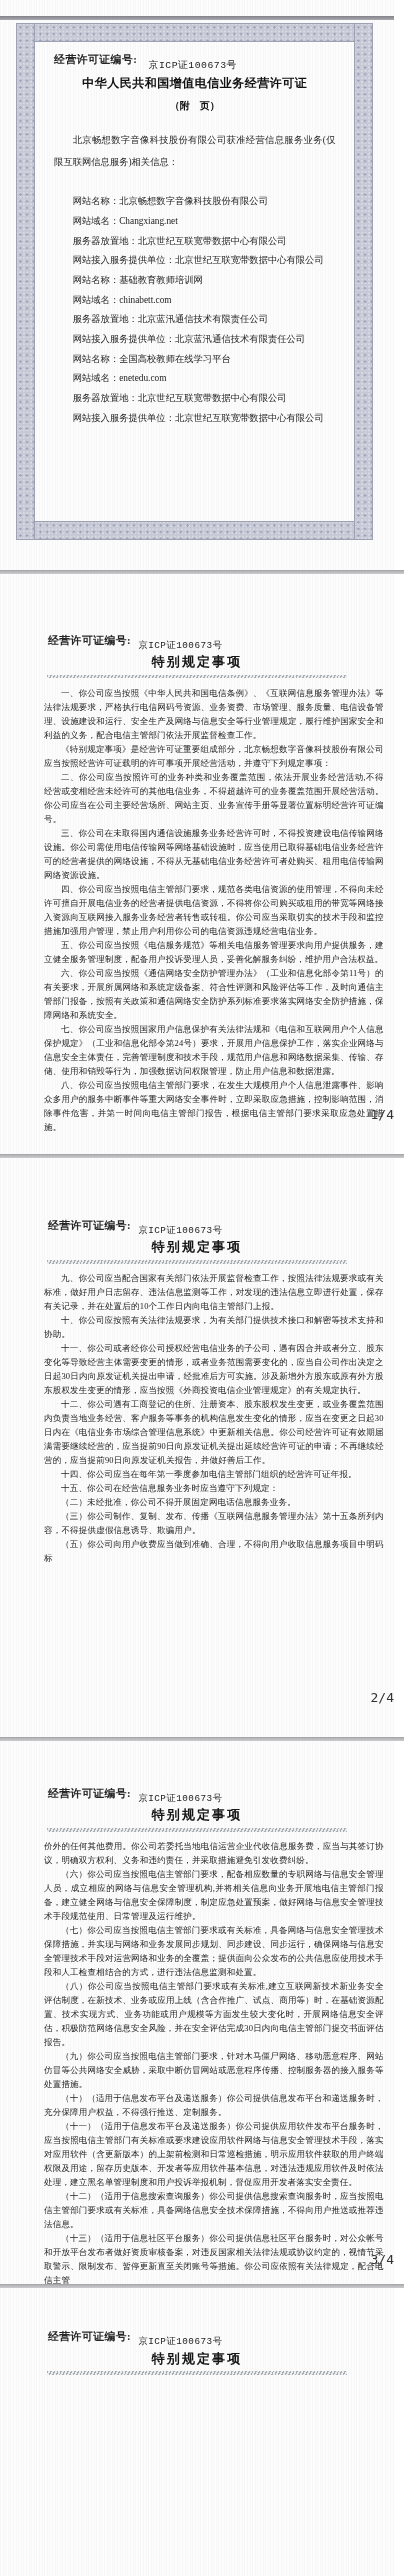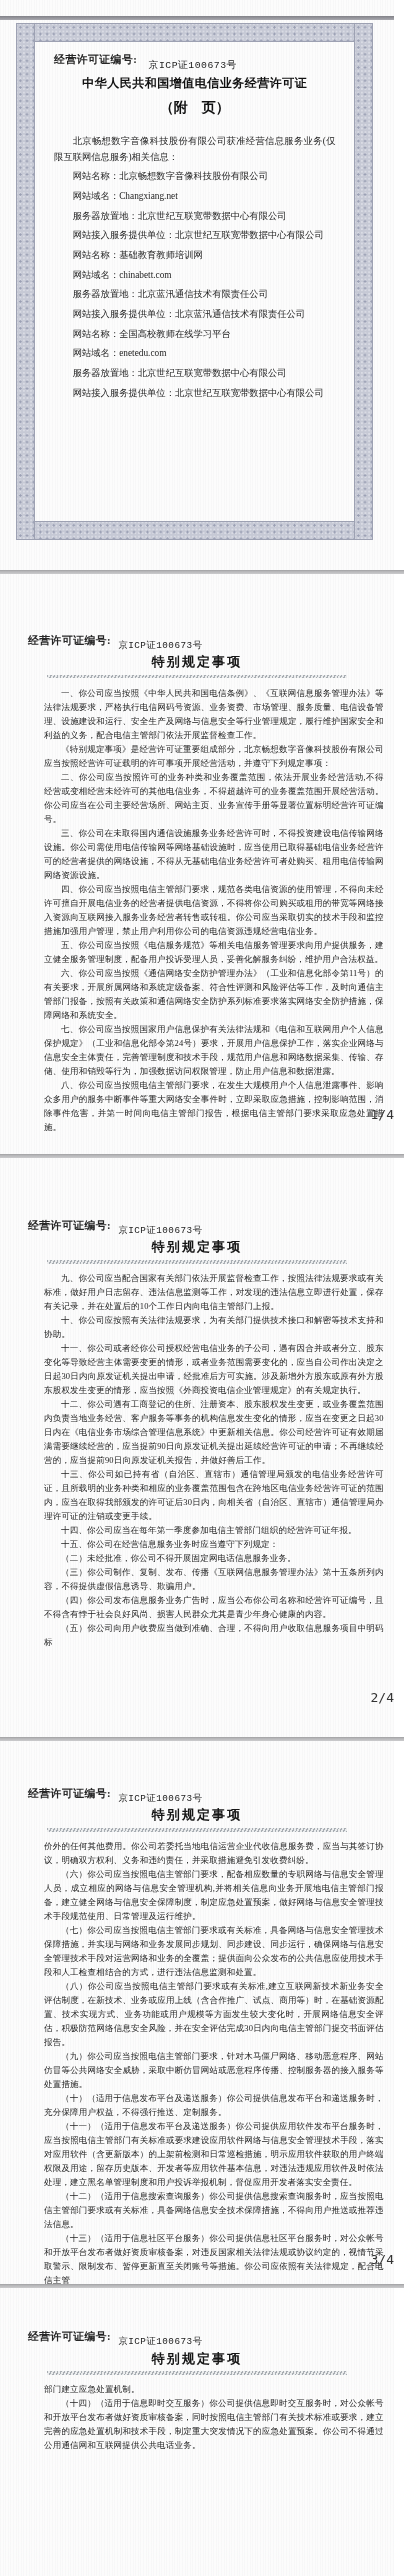--- a/index.html
+++ b/index.html
@@ -22,32 +22,32 @@
   .strip.top{left:0;right:0;top:0;height:19px;}
   .strip.bottom{left:0;right:0;bottom:0;height:19px;}
   .strip.left{top:0;bottom:0;left:0;width:19px;}
   .strip.right{top:0;bottom:0;right:0;width:19px;}
   .cert-inner{position:absolute;left:19px;right:19px;top:19px;bottom:19px;padding:11.3px 18px 0 19.6px;}
   .license-row{white-space:nowrap;}
   .license-label{font-size:10.8px;font-weight:700;letter-spacing:0.5px;}
   .license-no{font-size:9.8px;font-family:"Liberation Mono","DejaVu Sans Mono",monospace;
               position:relative;top:4.6px;margin-left:11.3px;letter-spacing:0.5px;color:#1d1d1d;}
   .cert-title{margin:8.2px 0 0 0;text-align:center;font-size:12px;font-weight:700;letter-spacing:0.5px;color:#111;}
-  .cert-subtitle{margin:6.2px 0 0 0;text-align:center;font-size:14px;font-weight:700;color:#111;}
+  .cert-subtitle{margin:6.2px 0 0 0;text-align:center;font-size:10px;font-weight:700;color:#111;}
   .cert-body{margin-top:16.5px;font-size:9.3px;}
-  .cert-intro{margin:0 0 5px 0;line-height:16px;text-indent:2em;text-align:justify;color:#1c1c1c;}
+  .cert-intro{margin:0 0 22px 0;line-height:22px;text-indent:2em;text-align:justify;color:#1c1c1c;}
   .cert-line{margin:0 0 6.7px 0;line-height:13px;text-indent:2em;text-align:justify;color:#1c1c1c;}
 
   
   .rules-page{box-sizing:border-box;}
   .rp1{height:580px;padding-top:60px;}
   .rp2{height:579px;padding-top:61px;}
   .rp3{height:543px;padding-top:46px;}
   .rp4{height:585px;padding-top:42px;}
-  .rules-header{margin-left:28px;white-space:nowrap;}
+  .rules-header{margin-left:48px;white-space:nowrap;}
   .rules-header .license-label{font-size:10.8px;}
   .rules-header .license-no{font-size:9.3px;top:3.6px;margin-left:7.2px;}
   .rules-title{margin:5.2px 0 0 0;text-align:center;font-size:13px;font-weight:700;letter-spacing:2.1px;color:#151515;font-family:Liberation Mono, monospace;}
   .title-zigzag{width:76%;height:3.6px;margin:3.6px auto 0;
       background-image:repeating-linear-gradient(115deg,#9aa0a6 0 1.3px,#e9ebec 1.3px 3.1px);
       opacity:.85;}
   .rules-body{margin:7.2px 10.3px 0 44px;font-size:8.5px;}
   .rule-para{margin:0;line-height:14px;text-align:justify;text-indent:2em;letter-spacing:0.2px;color:#222;}
   .rule-para.no-indent{text-indent:0;}
   .page-number{position:absolute;left:0;right:0;bottom:32px;text-align:right;
@@ -118,26 +118,24 @@
     <div class="rules-header">
       <span class="license-label">经营许可证编号:</span><span class="license-no">京ICP证100673号</span>
     </div>
     <h2 class="rules-title">特别规定事项</h2>
     <div class="title-zigzag"></div>
     <div class="rules-body">
         <p class="rule-para">九、你公司应当配合国家有关部门依法开展监督检查工作，按照法律法规要求或有关标准，做好用户日志留存、违法信息监测等工作，对发现的违法信息立即进行处置，保存有关记录，并在处置后的10个工作日内向电信主管部门上报。</p>
         <p class="rule-para">十、你公司应按照有关法律法规要求，为有关部门提供技术接口和解密等技术支持和协助。</p>
         <p class="rule-para">十一、你公司或者经你公司授权经营电信业务的子公司，遇有因合并或者分立、股东变化等导致经营主体需要变更的情形，或者业务范围需要变化的，应当自公司作出决定之日起30日内向原发证机关提出申请，经批准后方可实施。涉及新增外方股东或原有外方股东股权发生变更的情形，应当按照《外商投资电信企业管理规定》的有关规定执行。</p>
         <p class="rule-para">十二、你公司遇有工商登记的住所、注册资本、股东股权发生变更，或业务覆盖范围内负责当地业务经营、客户服务等事务的机构信息发生变化的情形，应当在变更之日起30日内在《电信业务市场综合管理信息系统》中更新相关信息。你公司经营许可证有效期届满需要继续经营的，应当提前90日向原发证机关提出延续经营许可证的申请；不再继续经营的，应当提前90日向原发证机关报告，并做好善后工作。</p>
-        <p class="rule-para">十三、你公司如已持有省（自治区、直辖市）通信管理局颁发的电信业务经营许可证，且所载明的业务种类和相应的业务覆盖范围包含在跨地区电信业务经营许可证的范围内，应当在取得我部颁发的许可证后30日内，向相关省（自治区、直辖市）通信管理局办理许可证的注销或变更手续。</p>
         <p class="rule-para">十四、你公司应当在每年第一季度参加电信主管部门组织的经营许可证年报。</p>
         <p class="rule-para">十五、你公司在经营信息服务业务时应当遵守下列规定：</p>
         <p class="rule-para">（二）未经批准，你公司不得开展固定网电话信息服务业务。</p>
         <p class="rule-para">（三）你公司制作、复制、发布、传播《互联网信息服务管理办法》第十五条所列内容，不得提供虚假信息诱导、欺骗用户。</p>
-        <p class="rule-para">（四）你公司发布信息服务业务广告时，应当公布你公司名称和经营许可证编号，且不得含有悖于社会良好风尚、损害人民群众尤其是青少年身心健康的内容。</p>
         <p class="rule-para">（五）你公司向用户收费应当做到准确、合理，不得向用户收取信息服务项目中明码标</p>
       </div>
     <div class="page-number">2/4</div>
   </section>
     <div class="page-sep"></div>
     <section class="page rules-page rp3">
     <div class="rules-header">
       <span class="license-label">经营许可证编号:</span><span class="license-no">京ICP证100673号</span>
     </div>
     <h2 class="rules-title">特别规定事项</h2>
@@ -155,20 +153,16 @@
       </div>
     <div class="page-number">3/4</div>
   </section>
     <div class="page-sep"></div>
     <section class="page rules-page rp4">
     <div class="rules-header">
       <span class="license-label">经营许可证编号:</span><span class="license-no">京ICP证100673号</span>
     </div>
     <h2 class="rules-title">特别规定事项</h2>
     <div class="title-zigzag"></div>
-    <div class="rules-body">
-        <p class="rule-para no-indent">部门建立应急处置机制。</p>
-        <p class="rule-para">（十四）（适用于信息即时交互服务）你公司提供信息即时交互服务时，对公众帐号和开放平台发布者做好资质审核备案，同时按照电信主管部门有关技术标准或要求，建立完善的应急处置机制和技术手段，制定重大突发情况下的应急处置预案。你公司不得通过公用通信网和互联网提供公共电话业务。</p>
-      </div>
 
   </section>
   </div>
 
 
 </body></html>

